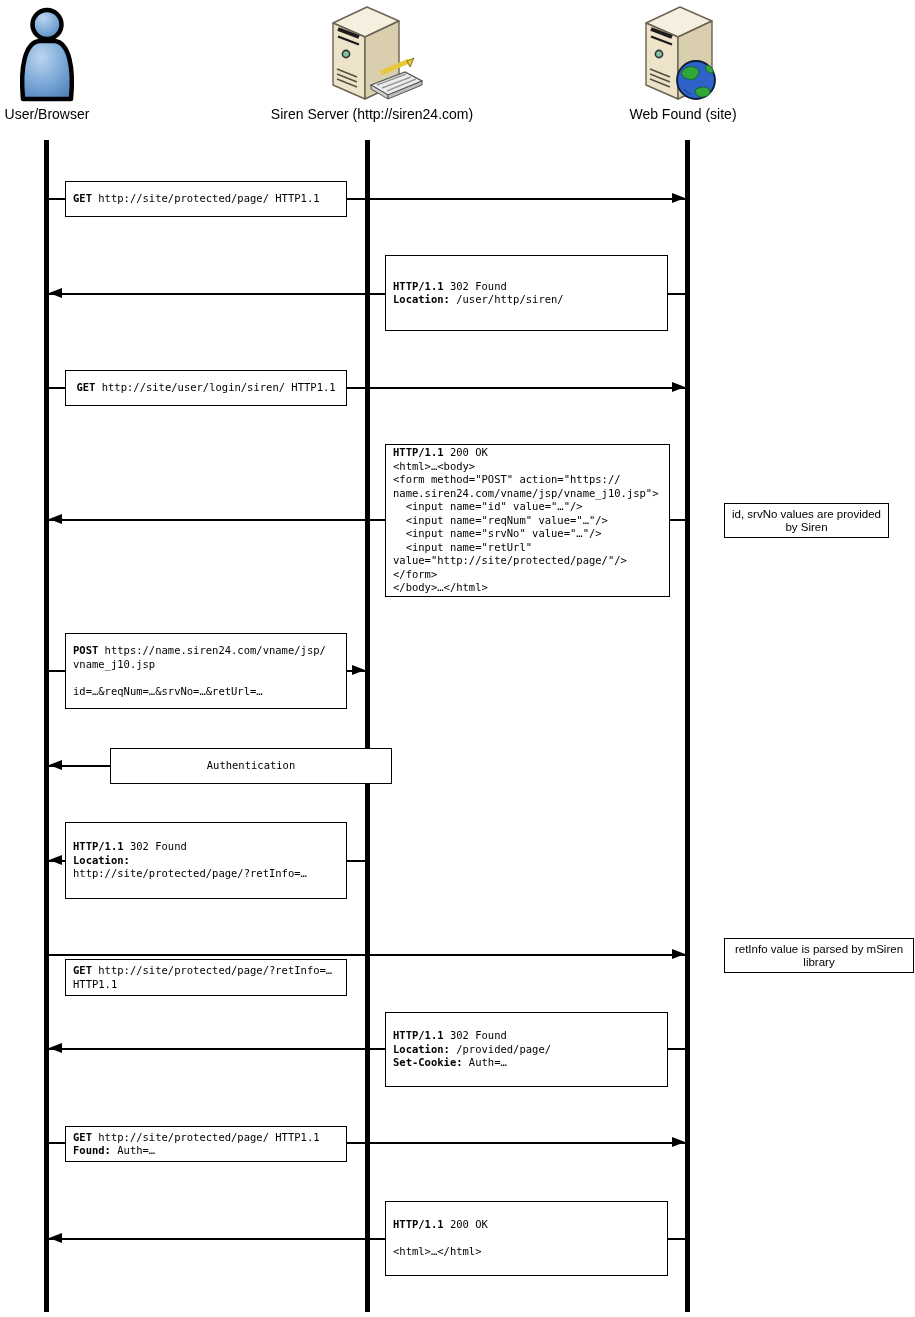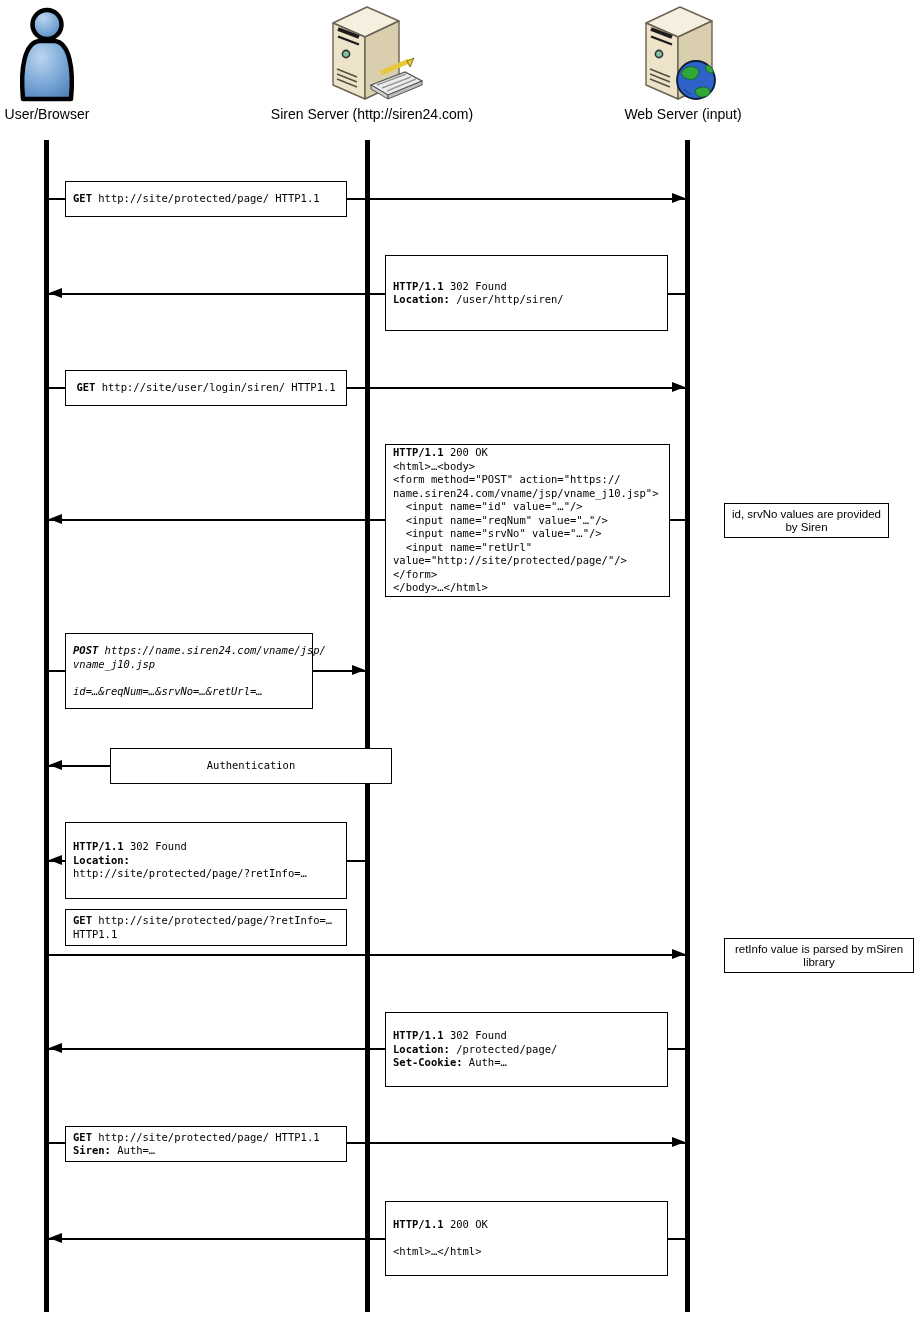--- a/index.html
+++ b/index.html
@@ -79,21 +79,21 @@
       <circle cx="29" cy="57" r="3.6" fill="#7fc4a3" stroke="#333" stroke-width="1.6"></circle>
       <path d="M20,72 l20,8 M20,77 l20,8 M20,82 l20,8" stroke="#55503f" stroke-width="1.5" fill="none"></path>
       <g>
         <circle cx="66" cy="83" r="19" fill="#2f62c8" stroke="#0d1b3a" stroke-width="1.8"></circle>
         <path d="M52,74 q6,-6 12,-4 q7,2 4,8 q-3,6 -10,4 q-8,-2 -6,-8 Z" fill="#2fa838" stroke="#11601c" stroke-width="0.8"></path>
         <path d="M66,92 q8,-4 13,0 q3,4 -2,7 q-7,3 -11,-2 q-2,-3 0,-5 Z" fill="#2fa838" stroke="#11601c" stroke-width="0.8"></path>
         <path d="M78,68 q6,3 5,8 q-4,1 -7,-3 q-2,-4 2,-5 Z" fill="#2fa838" stroke="#11601c" stroke-width="0.8"></path>
         <path d="M54,92 q3,4 7,5" stroke="#1b3f8f" stroke-width="1.2" fill="none"></path>
       </g>
     </svg>
-    <div class="actor-label">Web Server (input)</div>
+    <div class="actor-label">Web Found (site)</div>
   </div>
 
   <div id="diagram-layer">
       <div class="lifeline" style="left: 43.5px; top: 140px; height: 1172px;"></div>
       <div class="lifeline" style="left: 364.5px; top: 140px; height: 1172px;"></div>
       <div class="lifeline" style="left: 684.5px; top: 140px; height: 1172px;"></div>
       <div class="mline" style="left: 46px; width: 641px; top: 198.2px;"></div>
       <div class="ah right" style="top: 193px; left: 671.5px;"></div>
       <div class="mbox" style="left: 65px; top: 181px; width: 282px; height: 36px;">
         <div class="ln"><span class="b">GET</span><span> http://site/protected/page/ HTTP1.1</span></div>
@@ -119,57 +119,57 @@
         <div class="ln"><span>  &lt;input name="id" value="…"/&gt;</span></div>
         <div class="ln"><span>  &lt;input name="reqNum" value="…"/&gt;</span></div>
         <div class="ln"><span>  &lt;input name="srvNo" value="…"/&gt;</span></div>
         <div class="ln"><span>  &lt;input name="retUrl"</span></div>
         <div class="ln"><span>value="http://site/protected/page/"/&gt;</span></div>
         <div class="ln"><span>&lt;/form&gt;</span></div>
         <div class="ln"><span>&lt;/body&gt;…&lt;/html&gt;</span></div>
       </div>
       <div class="mline" style="left: 46px; width: 321px; top: 670.2px;"></div>
       <div class="ah right" style="top: 665px; left: 351.5px;"></div>
-      <div class="mbox" style="left: 65px; top: 633px; width: 248px; height: 76px; font-style: italic;">
+      <div class="mbox" style="left: 65px; top: 633px; width: 282px; height: 76px;">
         <div class="ln"><span class="b">POST</span><span> https://name.siren24.com/vname/jsp/</span></div>
         <div class="ln"><span>vname_j10.jsp</span></div>
         <div class="ln"><span></span></div>
         <div class="ln"><span>id=…&amp;reqNum=…&amp;srvNo=…&amp;retUrl=…</span></div>
       </div>
       <div class="mline" style="left: 46px; width: 321px; top: 765.2px;"></div>
       <div class="ah left" style="top: 760px; left: 48.5px;"></div>
       <div class="ah right" style="top: 760px; left: 351.5px;"></div>
       <div class="mbox center" style="left: 65px; top: 748px; width: 282px; height: 36px;">
         <div class="ln"><span>Authentication</span></div>
       </div>
       <div class="mline" style="left: 46px; width: 321px; top: 860.2px;"></div>
       <div class="ah left" style="top: 855px; left: 48.5px;"></div>
       <div class="mbox" style="left: 65px; top: 822px; width: 282px; height: 77px;">
         <div class="ln"><span class="b">HTTP/1.1</span><span> 302 Found</span></div>
         <div class="ln"><span class="b">Location:</span></div>
         <div class="ln"><span>http://site/protected/page/?retInfo=…</span></div>
       </div>
       <div class="mline" style="left: 46px; width: 641px; top: 954.2px;"></div>
       <div class="ah right" style="top: 949px; left: 671.5px;"></div>
-      <div class="mbox" style="left: 65px; top: 909px; width: 282px; height: 37px;">
+      <div class="mbox" style="left: 65px; top: 959px; width: 282px; height: 37px;">
         <div class="ln"><span class="b">GET</span><span> http://site/protected/page/?retInfo=…</span></div>
         <div class="ln"><span>HTTP1.1</span></div>
       </div>
       <div class="mline" style="left: 46px; width: 641px; top: 1048.2px;"></div>
       <div class="ah left" style="top: 1043px; left: 48.5px;"></div>
       <div class="mbox" style="left: 385px; top: 1012px; width: 283px; height: 75px;">
         <div class="ln"><span class="b">HTTP/1.1</span><span> 302 Found</span></div>
-        <div class="ln"><span class="b">Location:</span><span> /protected/page/</span></div>
+        <div class="ln"><span class="b">Location:</span><span> /provided/page/</span></div>
         <div class="ln"><span class="b">Set-Cookie:</span><span> Auth=…</span></div>
       </div>
       <div class="mline" style="left: 46px; width: 641px; top: 1142.2px;"></div>
       <div class="ah right" style="top: 1137px; left: 671.5px;"></div>
       <div class="mbox" style="left: 65px; top: 1126px; width: 282px; height: 36px;">
         <div class="ln"><span class="b">GET</span><span> http://site/protected/page/ HTTP1.1</span></div>
-        <div class="ln"><span class="b">Siren:</span><span> Auth=…</span></div>
+        <div class="ln"><span class="b">Found:</span><span> Auth=…</span></div>
       </div>
       <div class="mline" style="left: 46px; width: 641px; top: 1238.2px;"></div>
       <div class="ah left" style="top: 1233px; left: 48.5px;"></div>
       <div class="mbox" style="left: 385px; top: 1201px; width: 283px; height: 75px;">
         <div class="ln"><span class="b">HTTP/1.1</span><span> 200 OK</span></div>
         <div class="ln"><span></span></div>
         <div class="ln"><span>&lt;html&gt;…&lt;/html&gt;</span></div>
       </div>
       <div class="note" style="left: 724px; top: 503px; width: 165px; height: 35px;">id, srvNo values are provided by Siren</div>
       <div class="note" style="left: 724px; top: 938px; width: 190px; height: 35px;">retInfo value is parsed by mSiren library</div>

